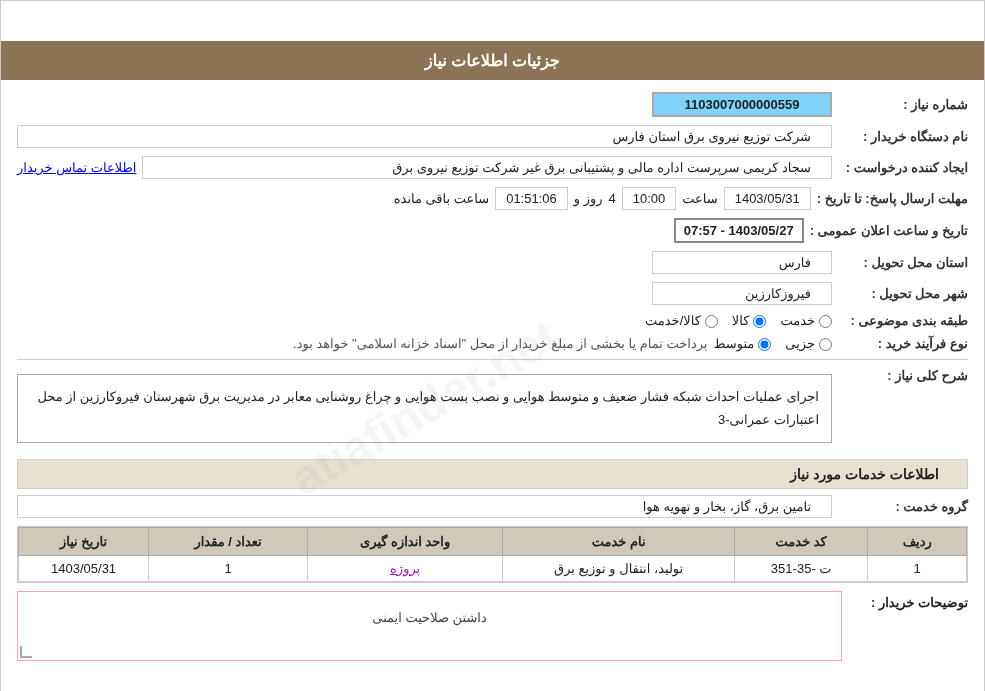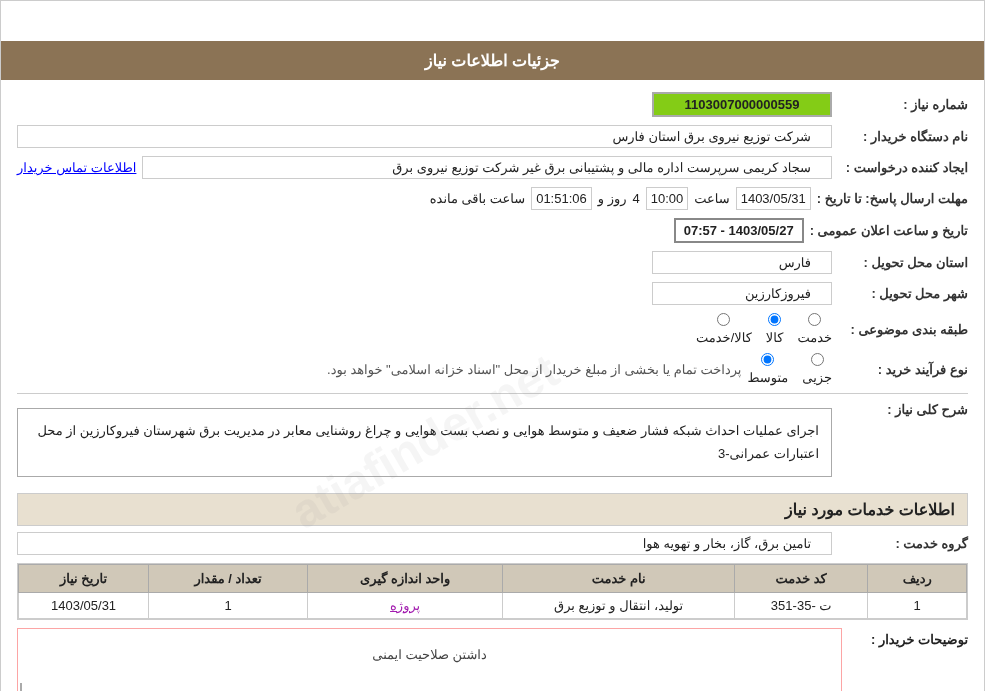--- a/index.html
+++ b/index.html
@@ -48,59 +48,58 @@
       min-width: 180px;
       text-align: right;
     }
     .info-value.wide {
       flex: 1;
     }
     .number-box {
       border: 2px solid #aaa;
       padding: 3px 10px;
       font-weight: bold;
-      background: #84cc16;
+      background: #7dd3fc;
       min-width: 180px;
       text-align: center;
     }
     .date-announced {
       border: 2px solid #888;
       padding: 3px 8px;
       background: #fff;
       font-weight: bold;
     }
     .link-blue {
       color: #00f;
       text-decoration: underline;
       cursor: pointer;
     }
     .date-field {
       border: 1px solid #ccc;
-      padding: 3px 4px;
+      padding: 3px 10px;
       background: #fff;
       text-align: center;
     }
     .radio-group {
       display: flex;
       gap: 14px;
       align-items: center;
     }
     .radio-item {
       display: flex;
-      align-items: center;
+      align-items: flex-end;
       gap: 4px;
-      flex-direction: column;
     }
     .section-title {
       background: #e8e0d0;
       border: 1px solid #ccc;
-      padding: 6px 12px;
+      padding: 6px 28px;
       font-weight: bold;
       margin: 10px 0 6px 0;
-      font-size: 16px;
+      font-size: 14px;
     }
     .desc-box {
       border: 1px solid #aaa;
       padding: 10px 12px;
       margin: 6px 0;
       line-height: 1.8;
       text-align: right;
       background: #fff;
     }
     .watermark-area {

